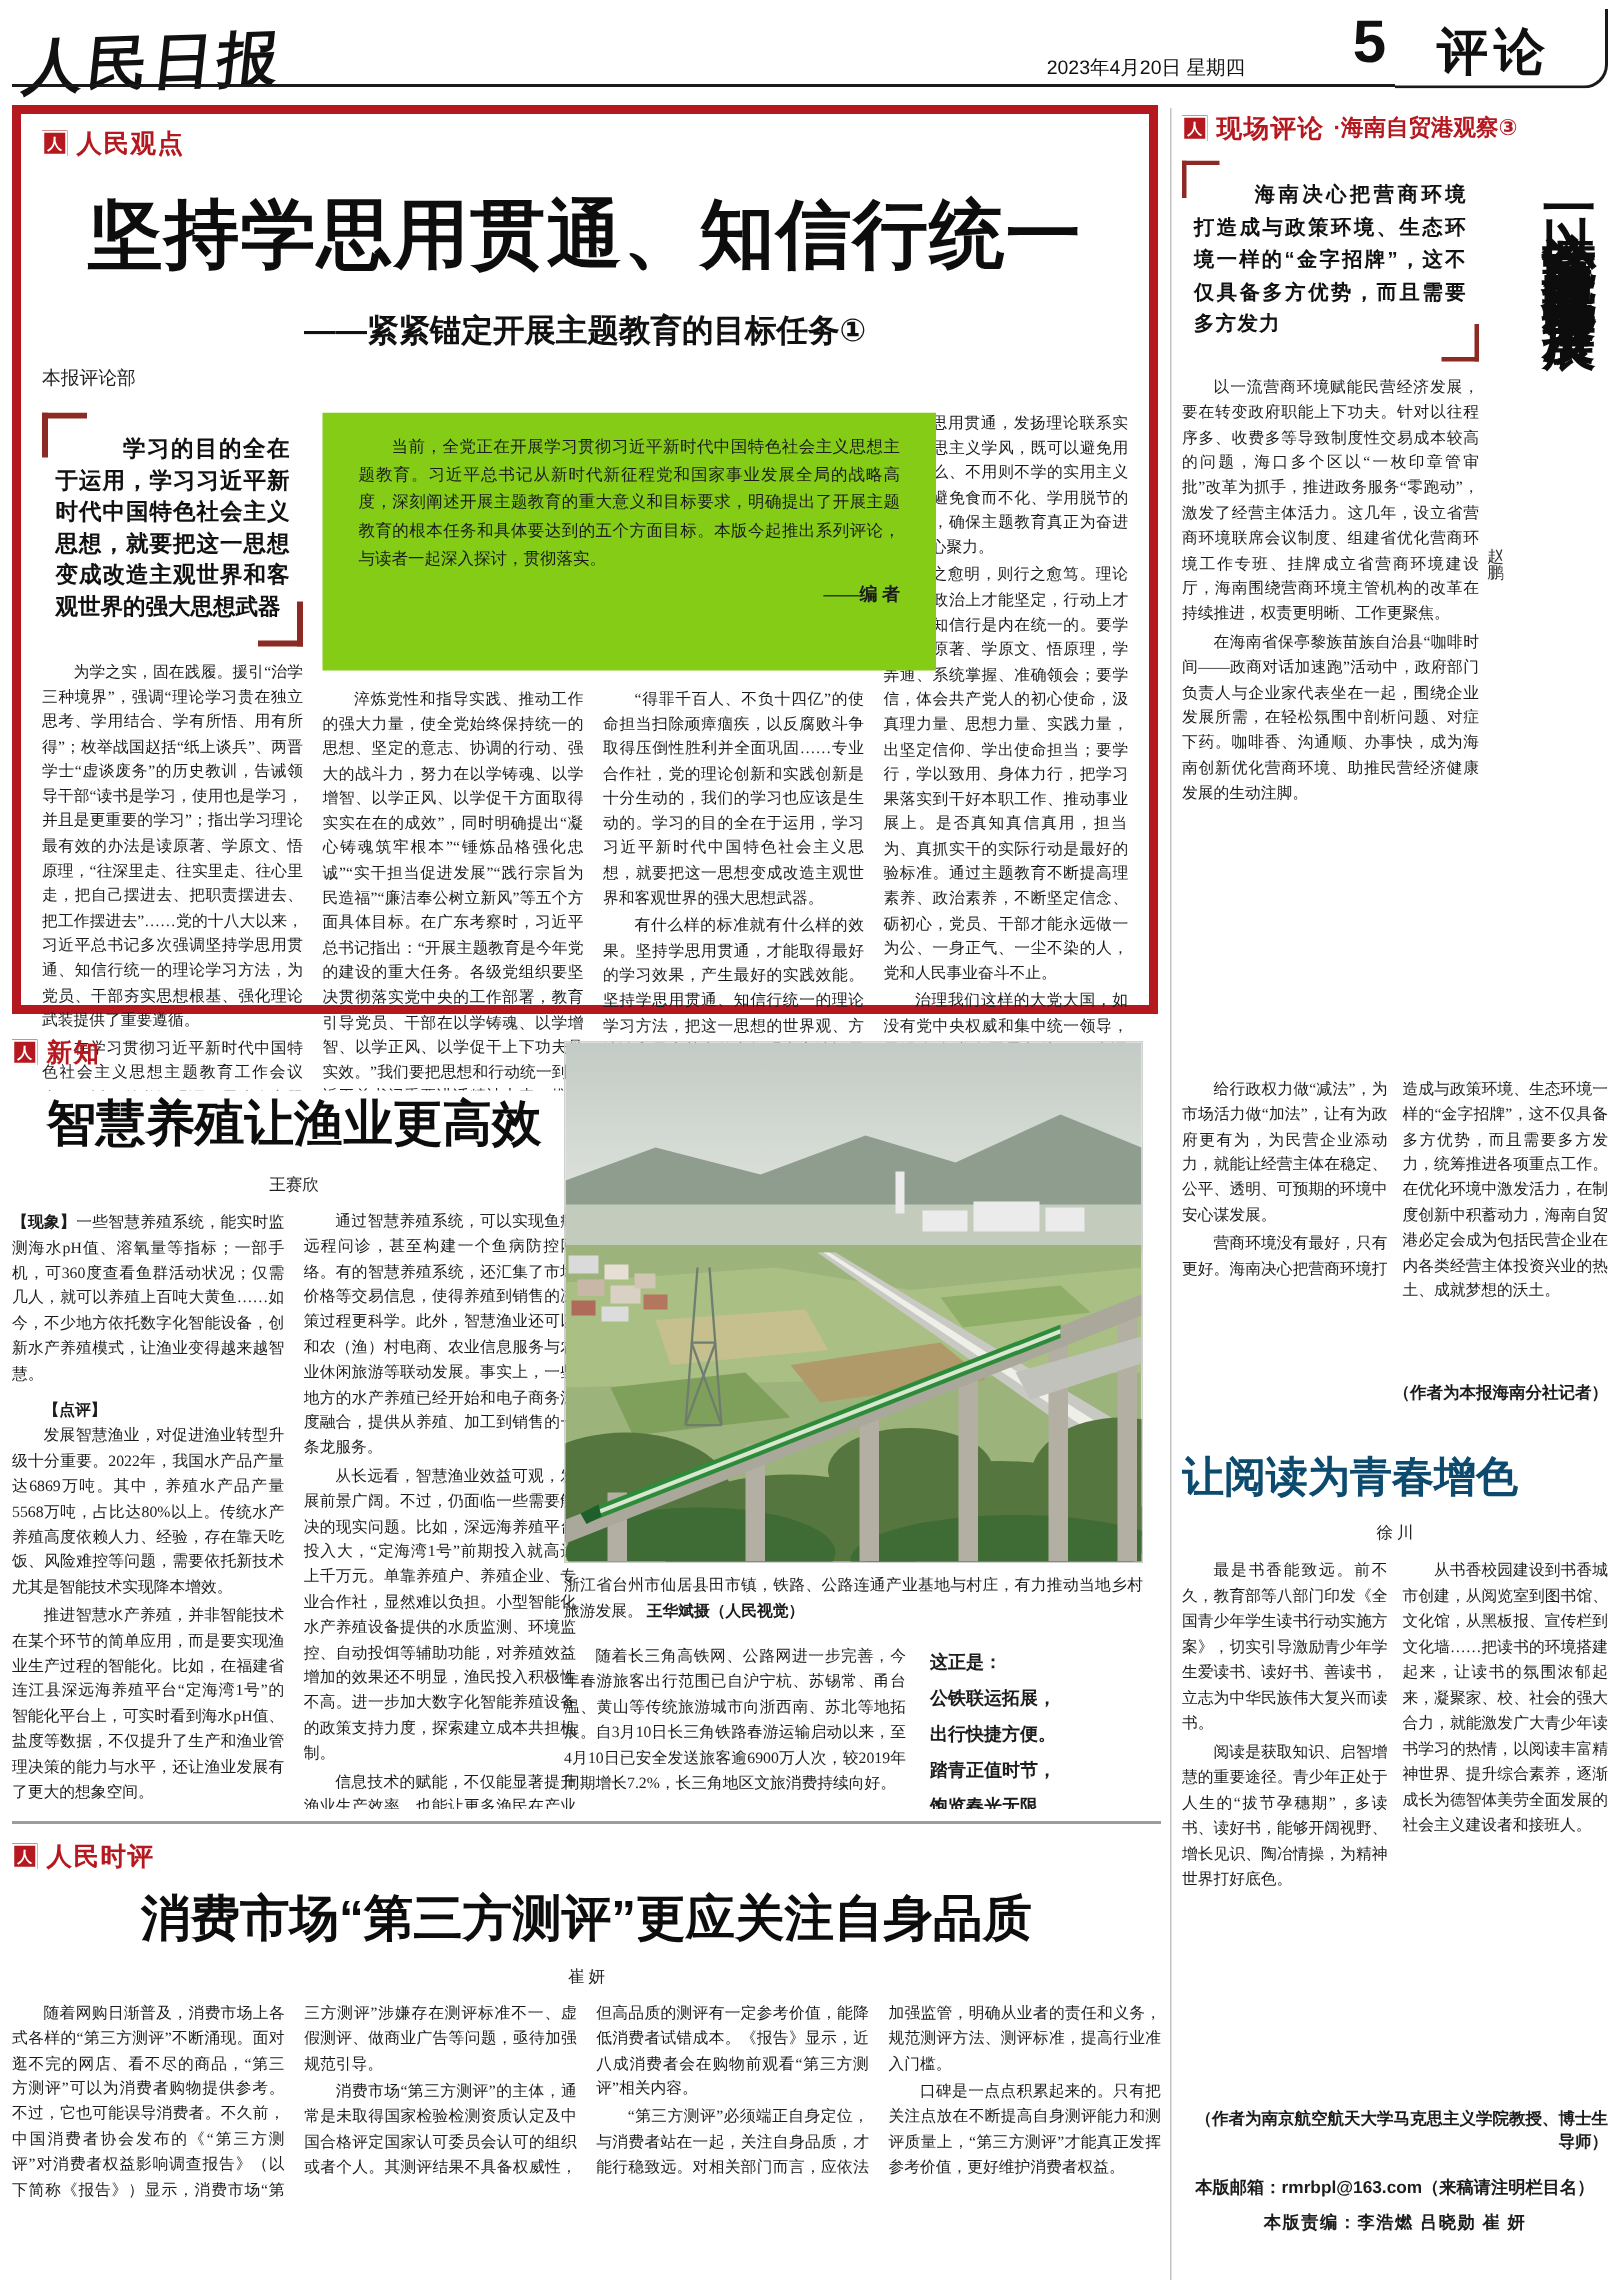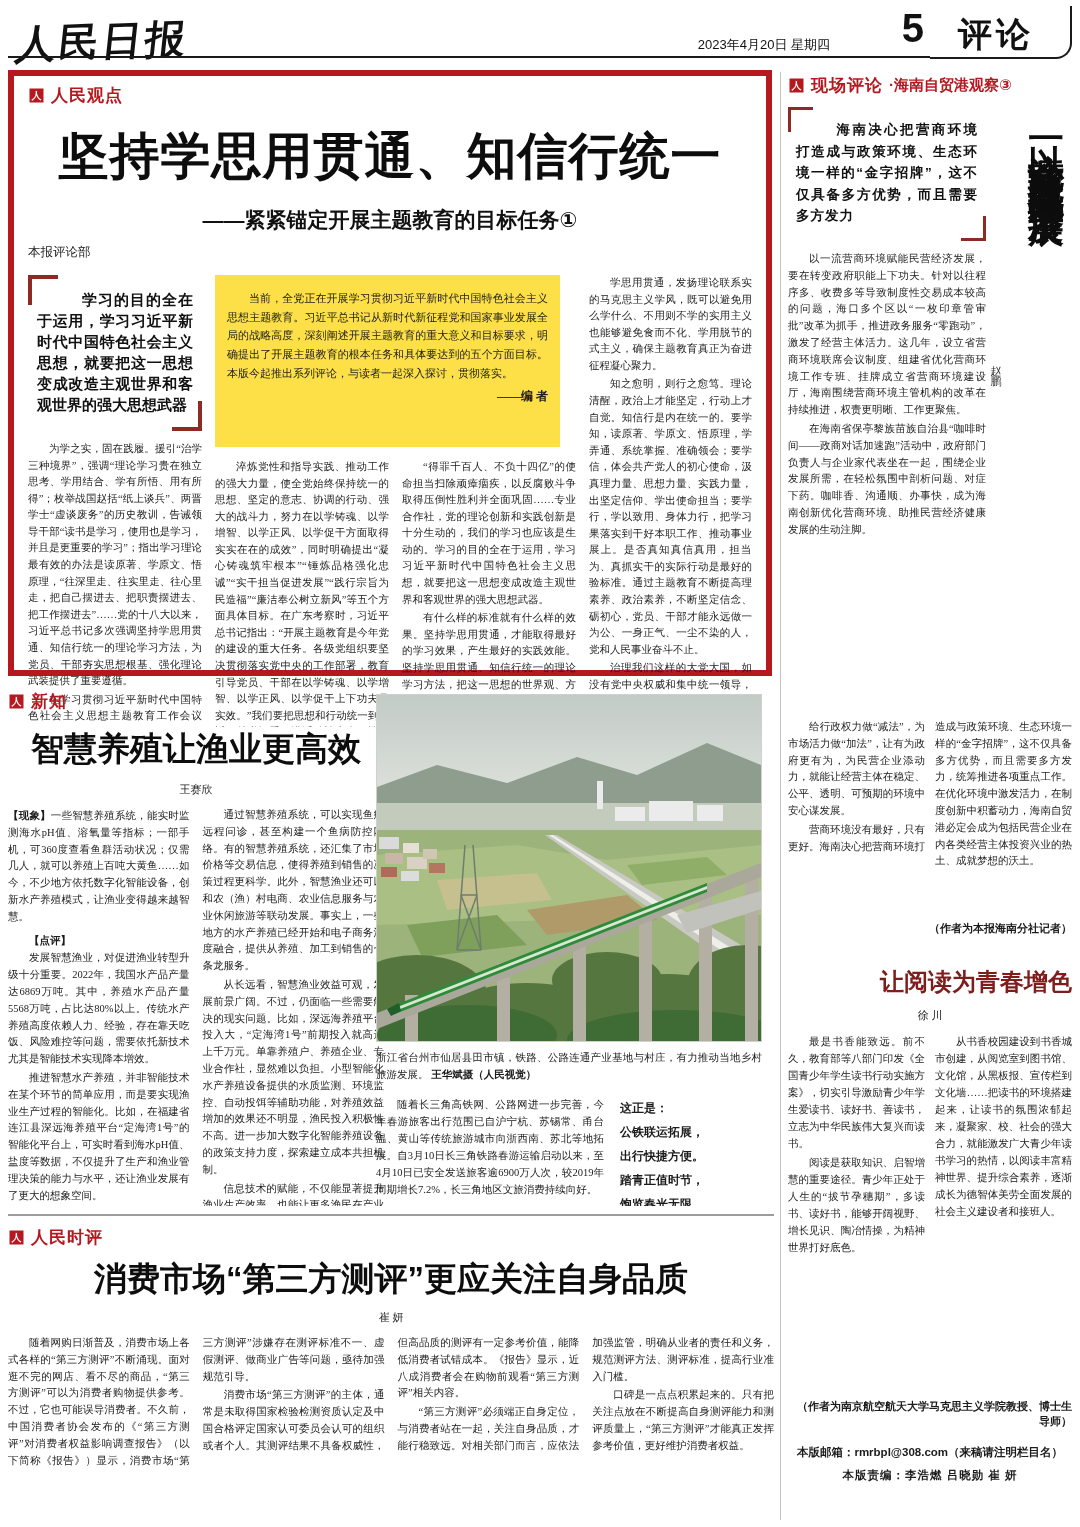--- a/index.html
+++ b/index.html
@@ -58,22 +58,22 @@
     content:""; position:absolute; left:0; top:0; width:26px; height:26px;
     border-left:4px solid #8e2a24; border-top:4px solid #8e2a24;
   }
   .pull-quote::after {
     content:""; position:absolute; right:0; bottom:0; width:26px; height:26px;
     border-right:4px solid #8e2a24; border-bottom:4px solid #8e2a24;
   }
   .pq-indent { text-indent:3em; display:block; }
 
   #editor-note {
-    position:absolute; left:187px; top:0; width:345px; height:172px;
-    background:#fde047; padding:14px 12px 10px; font-size:11px; line-height:1.7; text-align:justify;
+    position:absolute; left:187px; top:0; width:409px; height:172px;
+    background:#84cc16; padding:14px 24px 10px; font-size:11px; line-height:1.7; text-align:justify;
   }
   #editor-note .note-text { text-indent:2em; }
   #editor-note .note-sig { text-align:right; font-weight:bold; margin-top:4px; font-size:12px; }
   .spacer-under-note { height:184px; }
 
   
   #sidebar-divider { position:absolute; left:780px; top:72px; width:0; height:1448px; border-left:1px solid #c4c4c4; }
   #sidebar { position:absolute; left:788px; top:74px; width:284px; height:1450px; overflow:hidden; }
   .sb-topflex { display:flex; margin-top:10px; height:596px; }
   .sb-textcol { flex:0 0 198px; width:198px; overflow:hidden; font-size:10.5px; line-height:1.6; text-align:justify; }
@@ -87,21 +87,21 @@
   .sb-strip { flex:1; position:relative; }
   .v-headline {
     position:absolute; right:2px; top:8px; writing-mode:vertical-rl;
     font-family:"Liberation Sans","DejaVu Sans",sans-serif;
     font-size:36px; font-weight:900; letter-spacing:5px; color:#0d0d0d; height:580px;
   }
   .v-byline { position:absolute; left:2px; top:250px; writing-mode:vertical-rl; font-size:11px; color:#333; letter-spacing:4px; }
   .sb-twocol { column-count:2; column-gap:10px; font-size:10.5px; line-height:1.6; text-align:justify; height:196px; overflow:hidden; margin-top:16px; }
   .author-note { text-align:right; font-weight:bold; font-size:11px; margin-top:6px; font-family:"Liberation Sans","DejaVu Sans",sans-serif; }
 
-  .read-headline { text-align:right; font-size:24px; font-weight:900; margin-top:30px; color:#7f1d1d; }
+  .read-headline { text-align:left; font-size:28px; font-weight:900; margin-top:30px; color:#0c4a6e; }
   .read-byline { text-align:center; font-size:11px; margin-top:10px; color:#222; }
   .read-body { column-count:2; column-gap:10px; font-size:10.5px; line-height:1.62; text-align:justify; height:360px; overflow:hidden; margin-top:10px; }
   .sb-footer { margin-top:16px; text-align:center; font-family:"Liberation Sans","DejaVu Sans",sans-serif; }
   .sb-footer .mail { font-weight:bold; font-size:11.5px; }
   .sb-footer .eds { font-weight:bold; font-size:11.5px; margin-top:8px; letter-spacing:1px; }
 
   
   #xinzhi { position:absolute; left:8px; top:690px; width:376px; height:516px; overflow:hidden; }
   .xz-headline { text-align:center; font-size:33px; font-weight:900; margin-top:14px; color:#0d0d0d; }
   .xz-byline { text-align:center; font-size:11px; margin-top:10px; color:#222; }
@@ -220,21 +220,21 @@
   <div class="read-headline sans">让阅读为青春增色</div>
   <div class="read-byline">徐 川</div>
   <div class="read-body para-block">
       <p>最是书香能致远。前不久，教育部等八部门印发《全国青少年学生读书行动实施方案》，切实引导激励青少年学生爱读书、读好书、善读书，立志为中华民族伟大复兴而读书。</p>
       <p>阅读是获取知识、启智增慧的重要途径。青少年正处于人生的“拔节孕穗期”，多读书、读好书，能够开阔视野、增长见识、陶冶情操，为精神世界打好底色。</p>
       <p>从书香校园建设到书香城市创建，从阅览室到图书馆、文化馆，从黑板报、宣传栏到文化墙……把读书的环境搭建起来，让读书的氛围浓郁起来，凝聚家、校、社会的强大合力，就能激发广大青少年读书学习的热情，以阅读丰富精神世界、提升综合素养，逐渐成长为德智体美劳全面发展的社会主义建设者和接班人。</p>
     </div>
   <div class="author-note">（作者为南京航空航天大学马克思主义学院教授、博士生导师）</div>
 
   <div class="sb-footer">
-    <div class="mail">本版邮箱：rmrbpl@308.com（来稿请注明栏目名）</div>
+    <div class="mail">本版邮箱：rmrbpl@163.com（来稿请注明栏目名）</div>
     <div class="eds">本版责编：李浩燃  吕晓勋  崔  妍</div>
   </div>
 </div>
 
 <div id="xinzhi">
   <div class="sec-row">
     <div class="sec-logo sans">人</div>
     <div class="sec-name sans">新知</div>
   </div>
   <div class="xz-headline sans">智慧养殖让渔业更高效</div>

